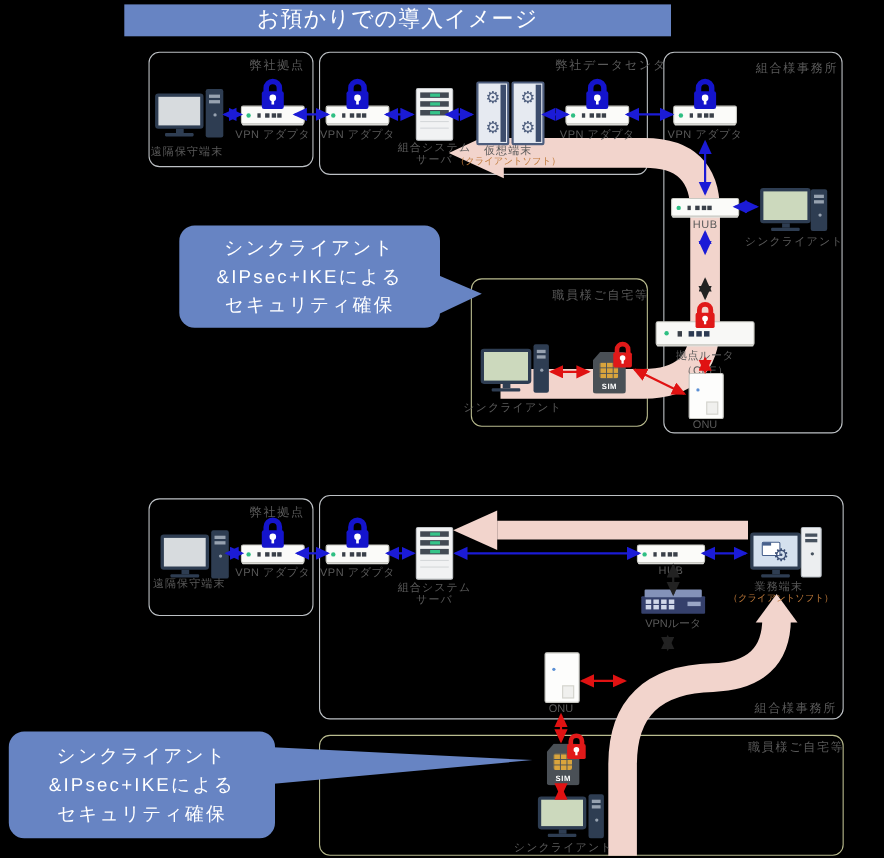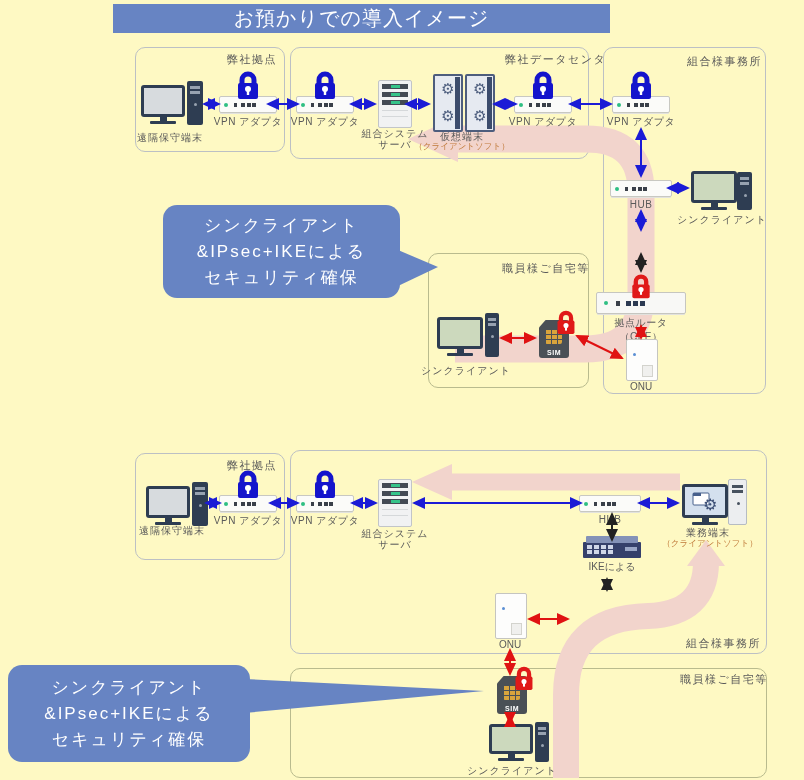--- a/index.html
+++ b/index.html
@@ -1,16 +1,16 @@
 <!DOCTYPE html>
 <html><head>
 <meta charset="utf-8">
 <style>
   html,body{margin:0;padding:0;background:#fff;}
-  .canvas{position:relative;width:804px;height:780px;background:#fef9c3;overflow:hidden;
+  .canvas{position:relative;width:804px;height:780px;background:#000000;overflow:hidden;
           font-family:"Liberation Sans","DejaVu Sans",sans-serif;}
   svg.layer{position:absolute;left:0;top:0;pointer-events:none;}.z2{z-index:2}.z4{z-index:4}
 
   .titlebar{position:absolute;height:29px;background:#6784c3;color:#fff;
             font-size:20px;line-height:29px;text-align:center;letter-spacing:1px;z-index:3;}
   .box{position:absolute;border:1.5px solid #bcc0c4;border-radius:10px;background:transparent;z-index:1;}
   .box.olive{border-color:#b9bb8e;}
   .boxlbl{position:absolute;font-size:11px;color:#5a5a5a;letter-spacing:1.5px;white-space:nowrap;z-index:3;}
 
   .lbl{position:absolute;font-size:10px;color:#5a5a5a;letter-spacing:1px;white-space:nowrap;
@@ -378,21 +378,21 @@
           <i></i>
           <i></i>
           <i></i>
           <i></i>
           <i></i>
           <i></i>
           <i></i>
         </span>
         <span class="rlogo"></span>
     </div>
-    <span class="dlbl" style="letter-spacing:0">IKEによる</span>
+    <span class="dlbl" style="letter-spacing:0">VPNルータ</span>
   </div>
 
 
   <div class="onu" style="position:absolute;left:495px;top:593px;height:44px;z-index:3"></div>
   <div class="lbl" style="left:510px;top:639px;letter-spacing:0">ONU</div>
 
   <div class="simwrap" style="left:497px;top:676px">
     <div class="sim">
       <span class="chip"></span>
       <span class="simtxt">SIM</span>

